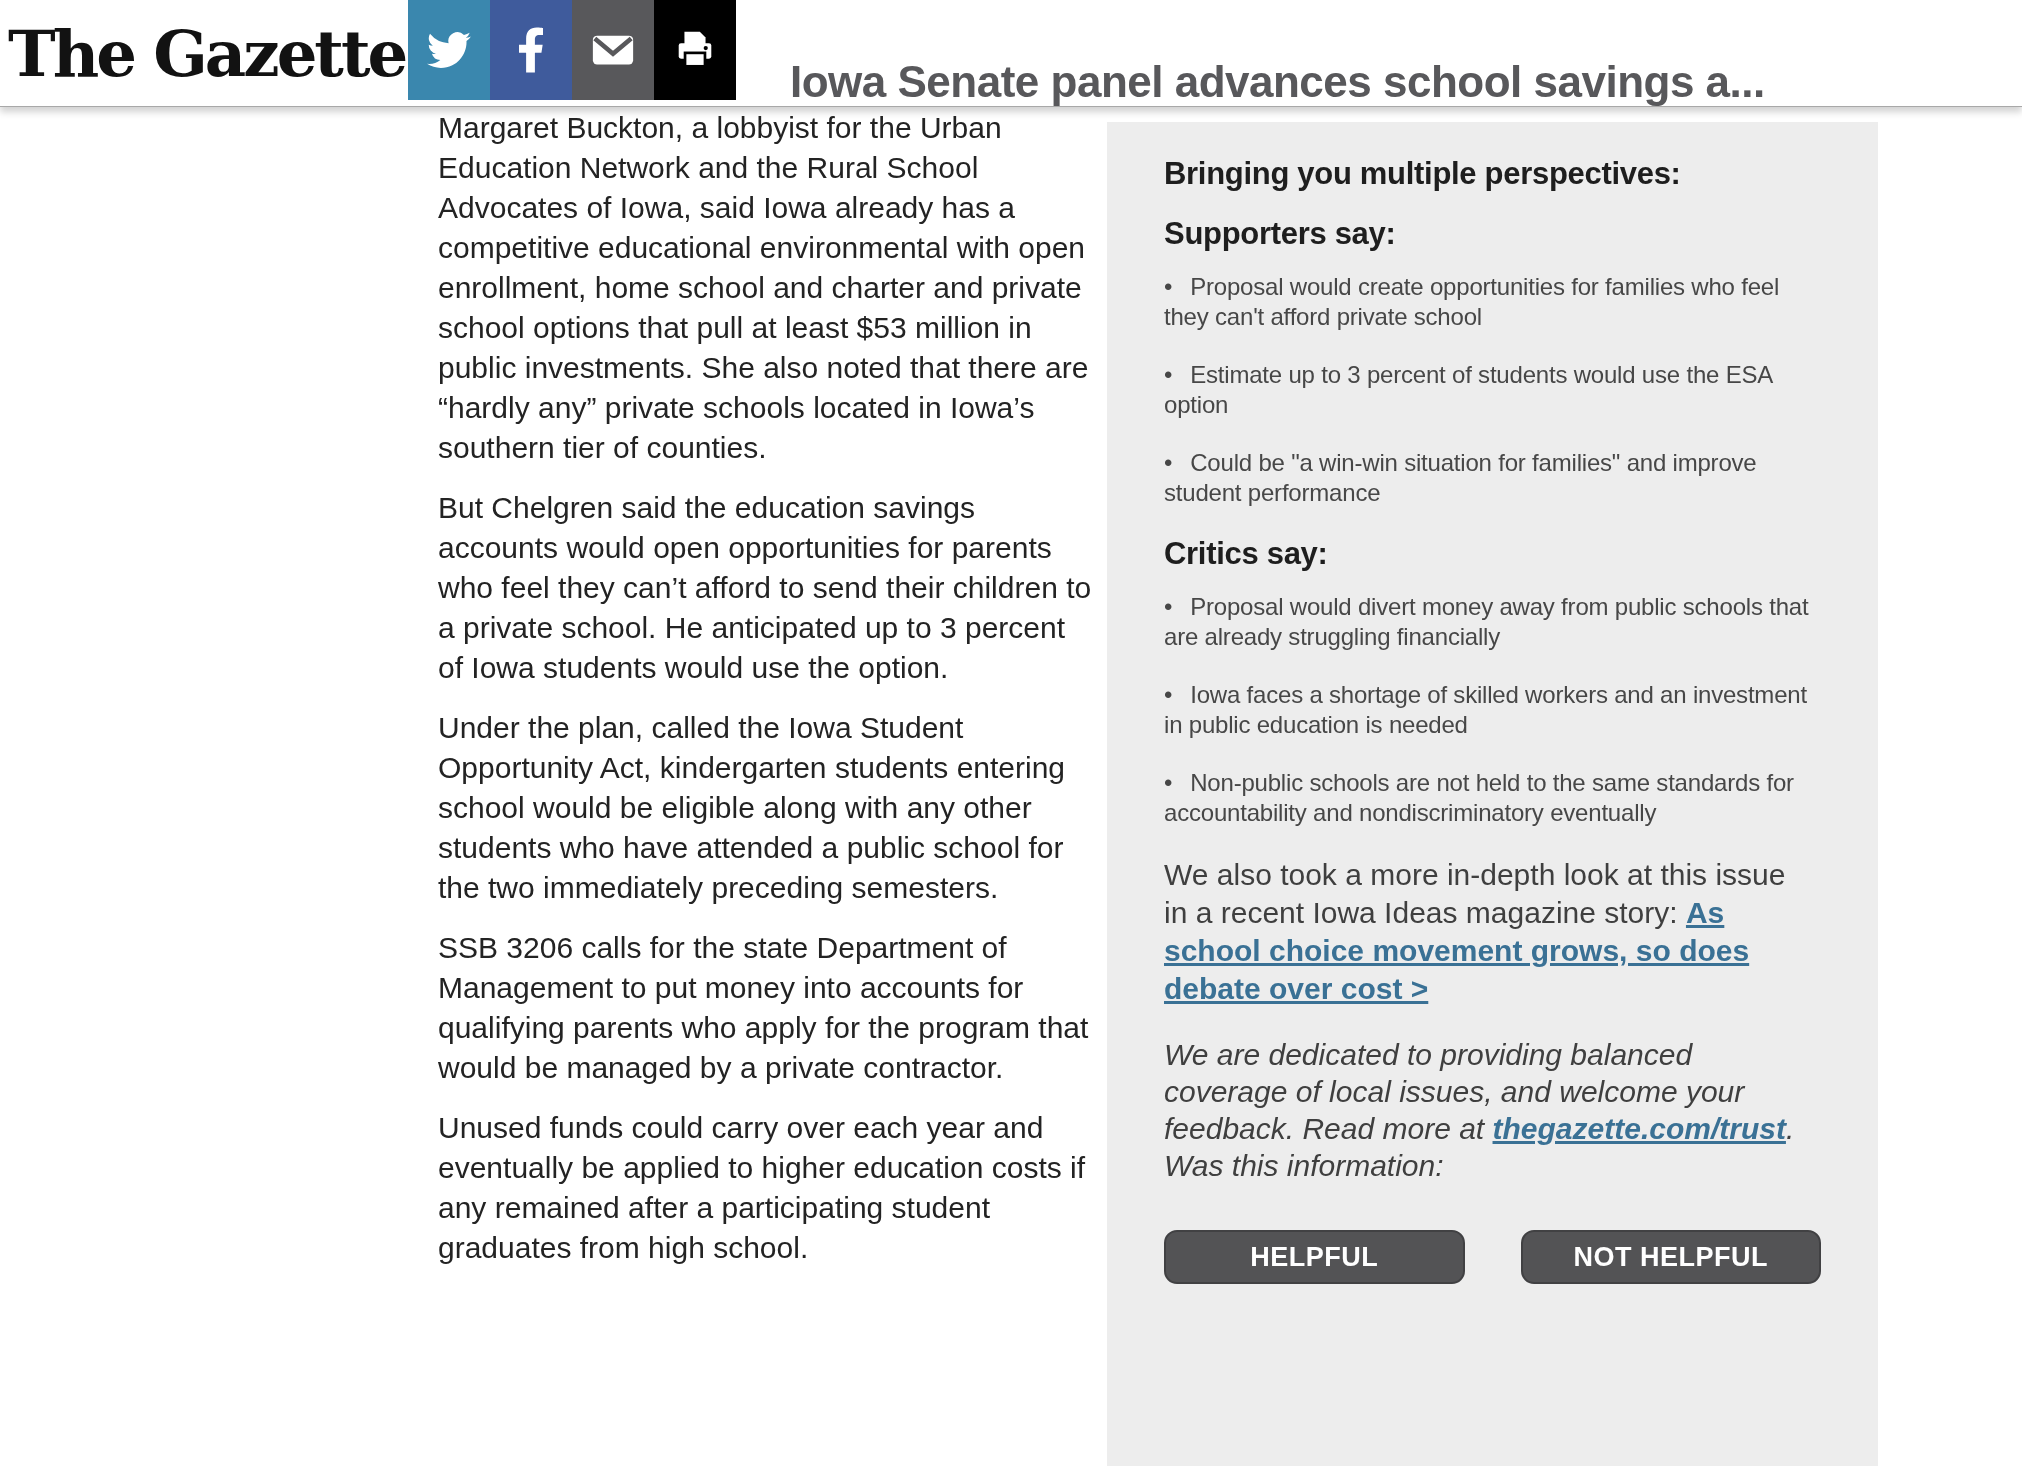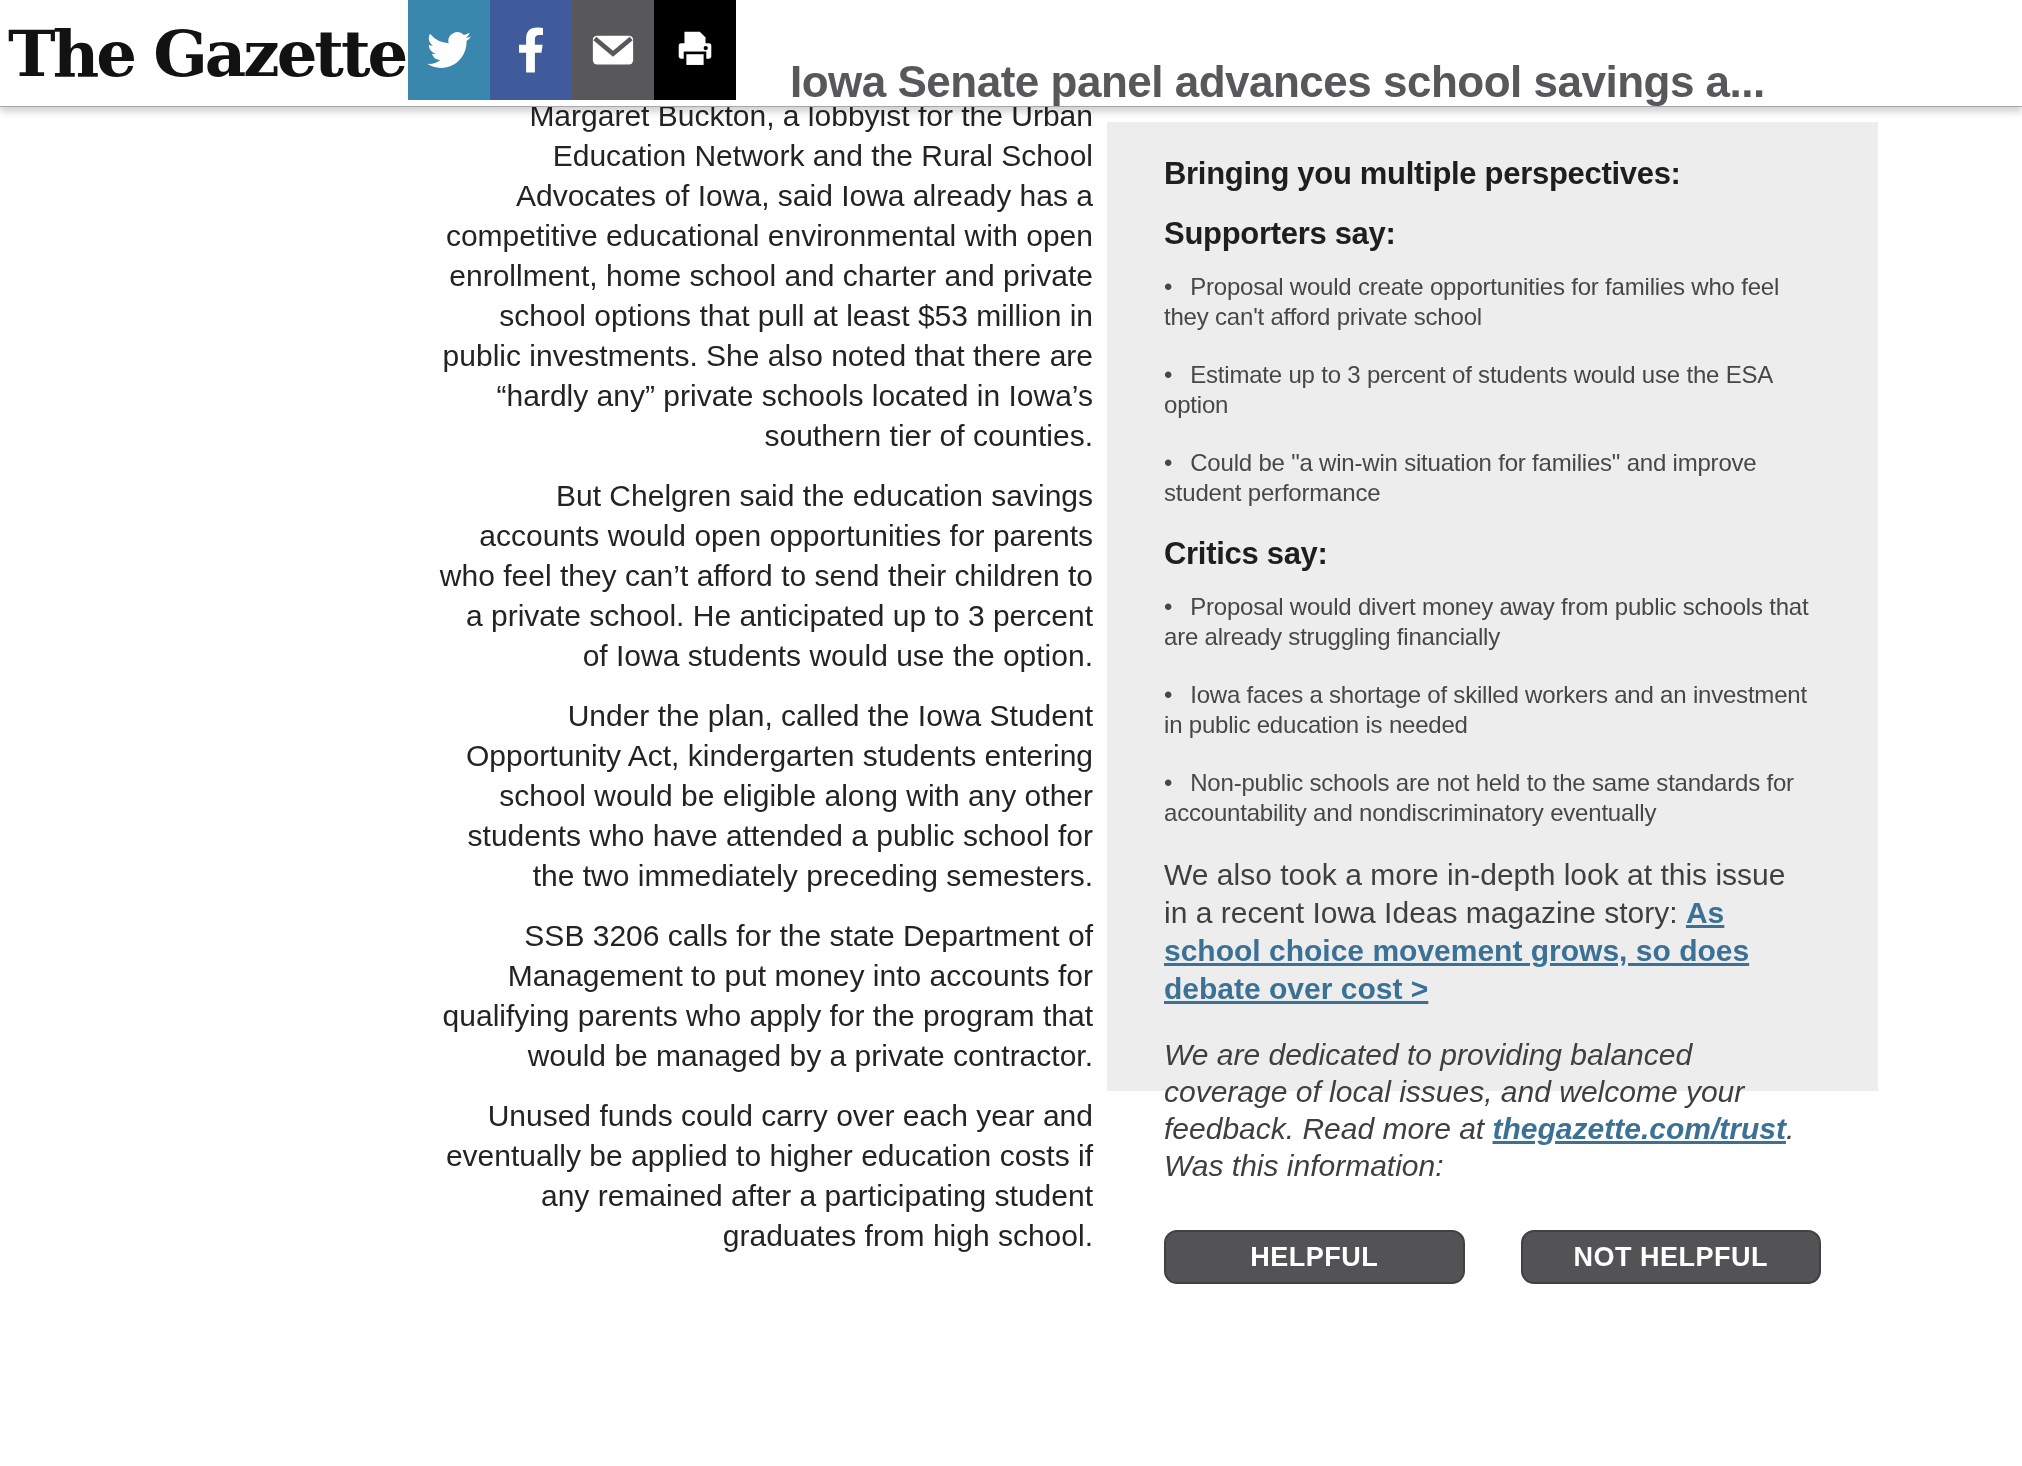--- a/index.html
+++ b/index.html
@@ -28,25 +28,25 @@
     position:absolute;left:790px;top:0;height:106px;display:flex;align-items:center;
     font-size:44px;font-weight:bold;color:var(--headline,#58585b);white-space:nowrap;
     letter-spacing:-0.5px;
   }
 
   
   .article-col{
     position:absolute;left:438px;top:96px;width:655px;
     font-size:30px;line-height:40px;color:var(--body_text,#232323);
   }
-  .article-col p{margin:0 0 20px 0;text-align:right;}
+  .article-col p{margin:12px 0 20px 0;}
 
   
   .perspectives{
-    position:absolute;left:1107px;top:122px;width:771px;height:969px;
+    position:absolute;left:1107px;top:122px;width:771px;height:1344px;
     background:var(--sidebar_bg,#ededed);box-sizing:border-box;
     padding:34px 57px 30px 57px;color:var(--sidebar_text,#3f3f3f);
   }
   .perspectives h2,.perspectives h3{
     font-size:31px;font-weight:bold;color:#1e1e1e;margin:0 0 24px 0;letter-spacing:-0.3px;
   }
   .perspectives h3{margin-bottom:20px;}
   .ps-intro{font-size:30px;line-height:38px;margin:0 0 24px 0;}
   .perspectives ul{list-style:none;margin:0 0 0 0;padding:0;}
   .perspectives li{

